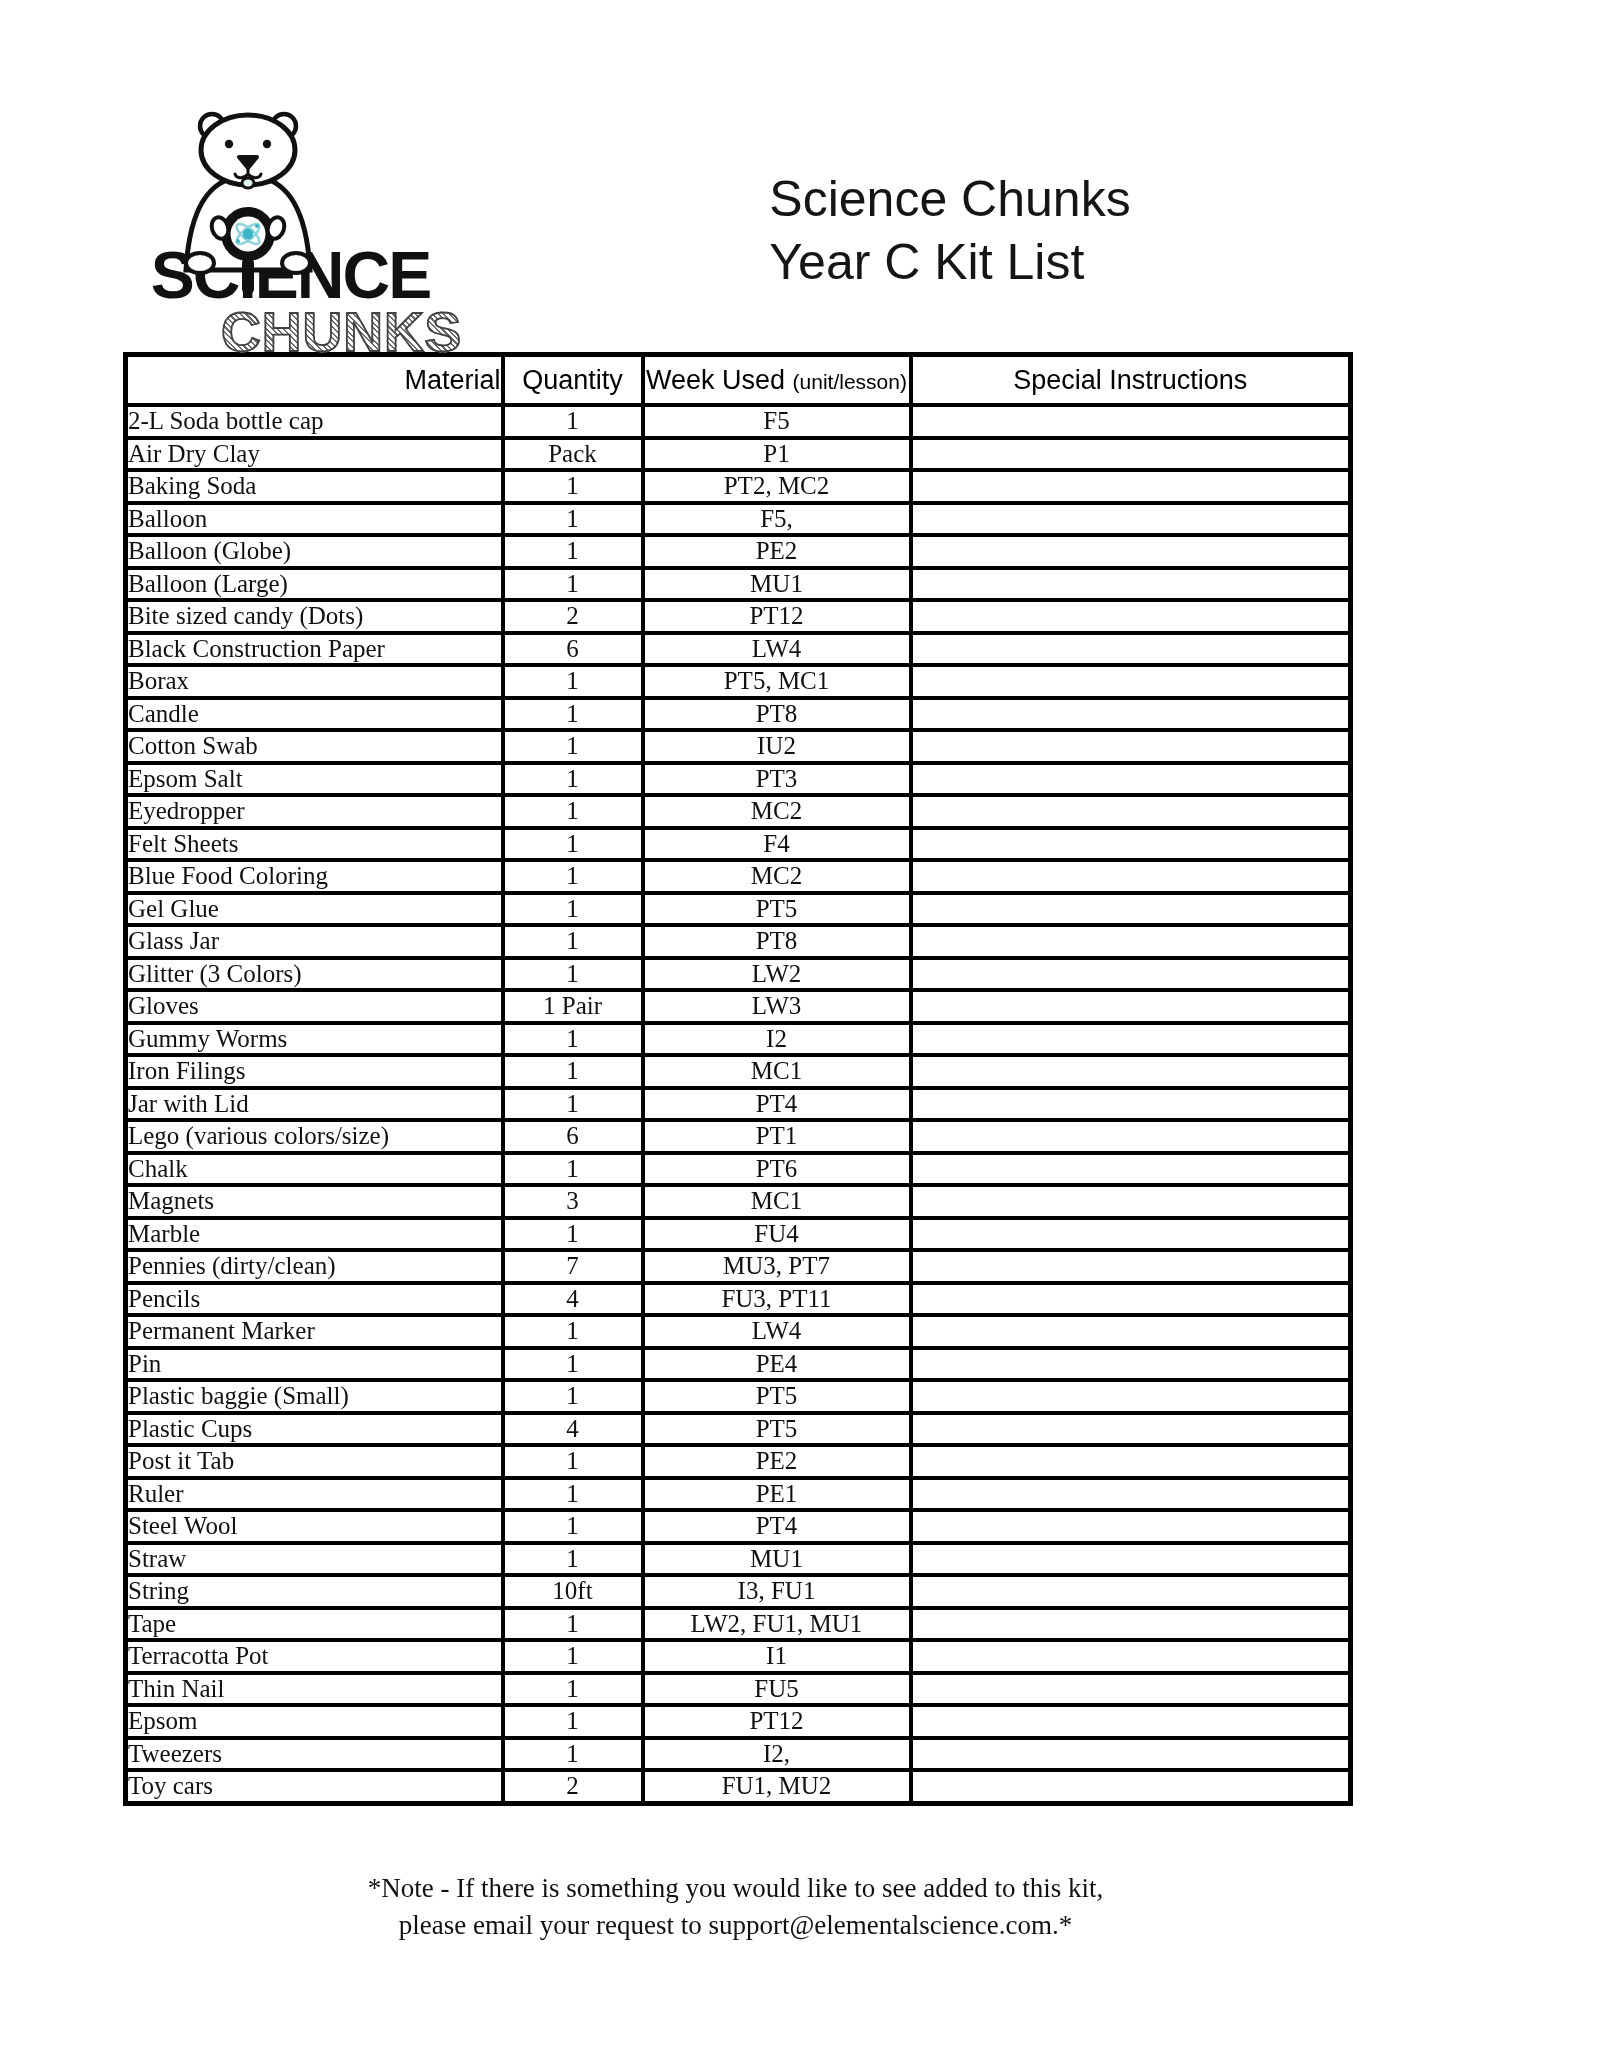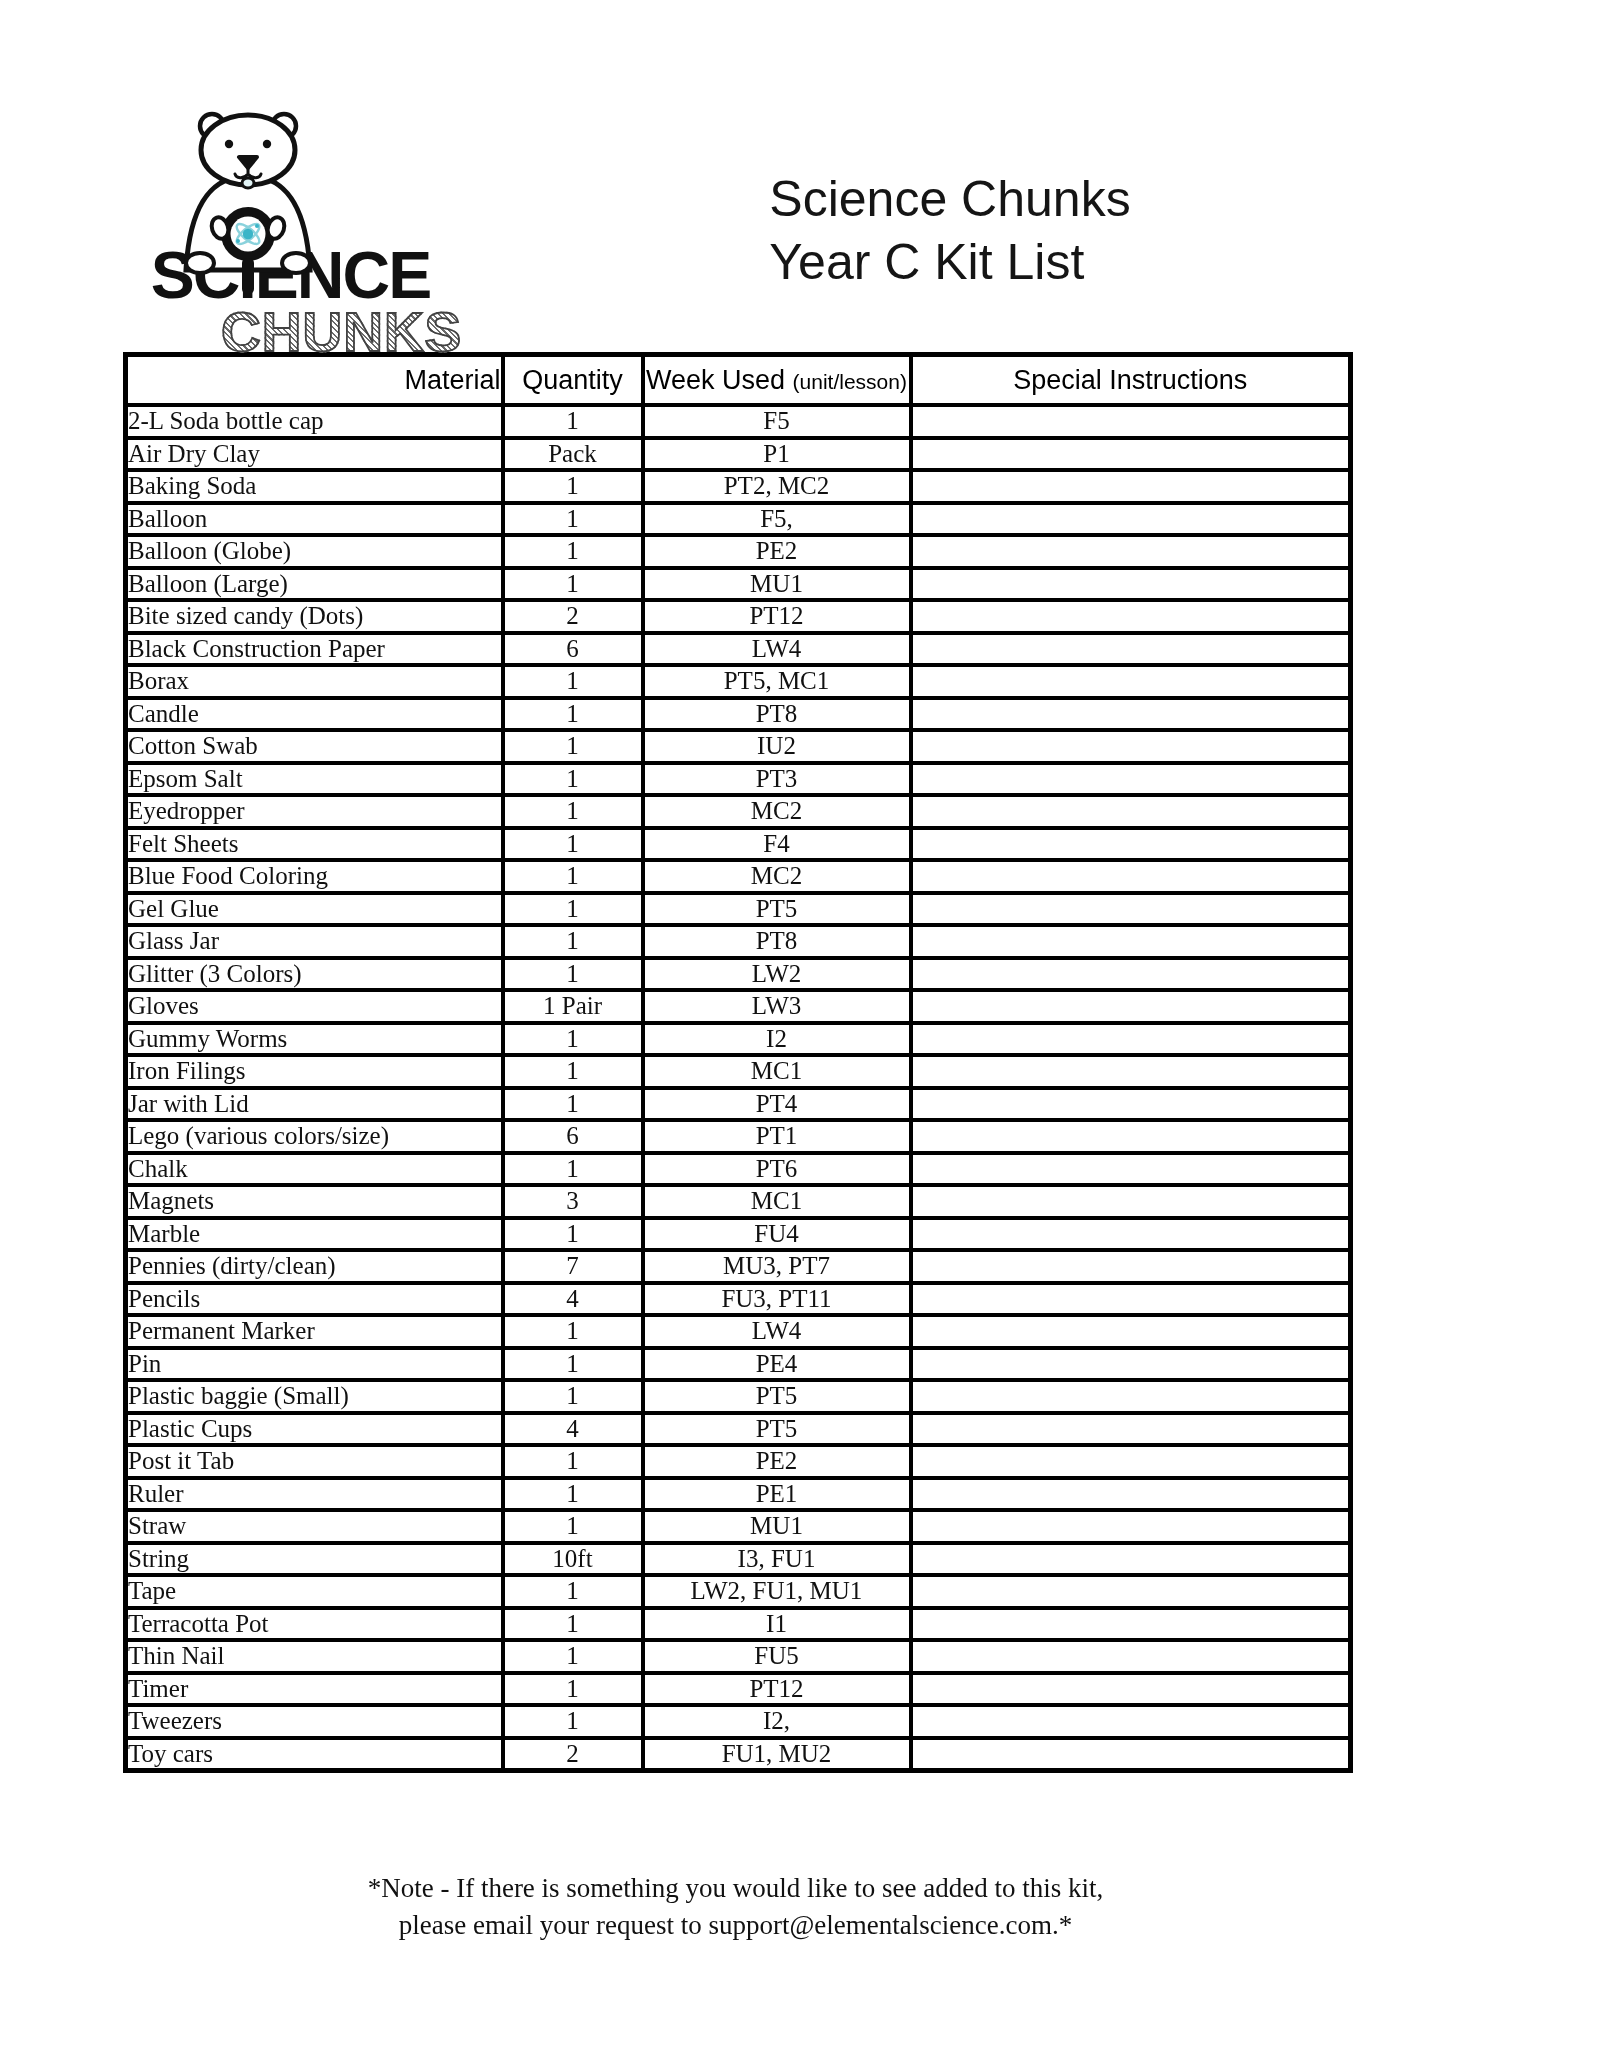--- a/index.html
+++ b/index.html
@@ -354,20 +354,26 @@
     <td class="c-week">PE2</td>
     <td class="c-special"></td>
   </tr>
         <tr>
     <td class="c-material">Ruler</td>
     <td class="c-qty">1</td>
     <td class="c-week">PE1</td>
     <td class="c-special"></td>
   </tr>
         <tr>
+    <td class="c-material">Steel Wool</td>
+    <td class="c-qty">1</td>
+    <td class="c-week">PT4</td>
+    <td class="c-special"></td>
+  </tr>
+        <tr>
     <td class="c-material">Straw</td>
     <td class="c-qty">1</td>
     <td class="c-week">MU1</td>
     <td class="c-special"></td>
   </tr>
         <tr>
     <td class="c-material">String</td>
     <td class="c-qty">10ft</td>
     <td class="c-week">I3, FU1</td>
     <td class="c-special"></td>
@@ -384,21 +390,21 @@
     <td class="c-week">I1</td>
     <td class="c-special"></td>
   </tr>
         <tr>
     <td class="c-material">Thin Nail</td>
     <td class="c-qty">1</td>
     <td class="c-week">FU5</td>
     <td class="c-special"></td>
   </tr>
         <tr>
-    <td class="c-material">Timer</td>
+    <td class="c-material">Epsom</td>
     <td class="c-qty">1</td>
     <td class="c-week">PT12</td>
     <td class="c-special"></td>
   </tr>
         <tr>
     <td class="c-material">Tweezers</td>
     <td class="c-qty">1</td>
     <td class="c-week">I2,</td>
     <td class="c-special"></td>
   </tr>

